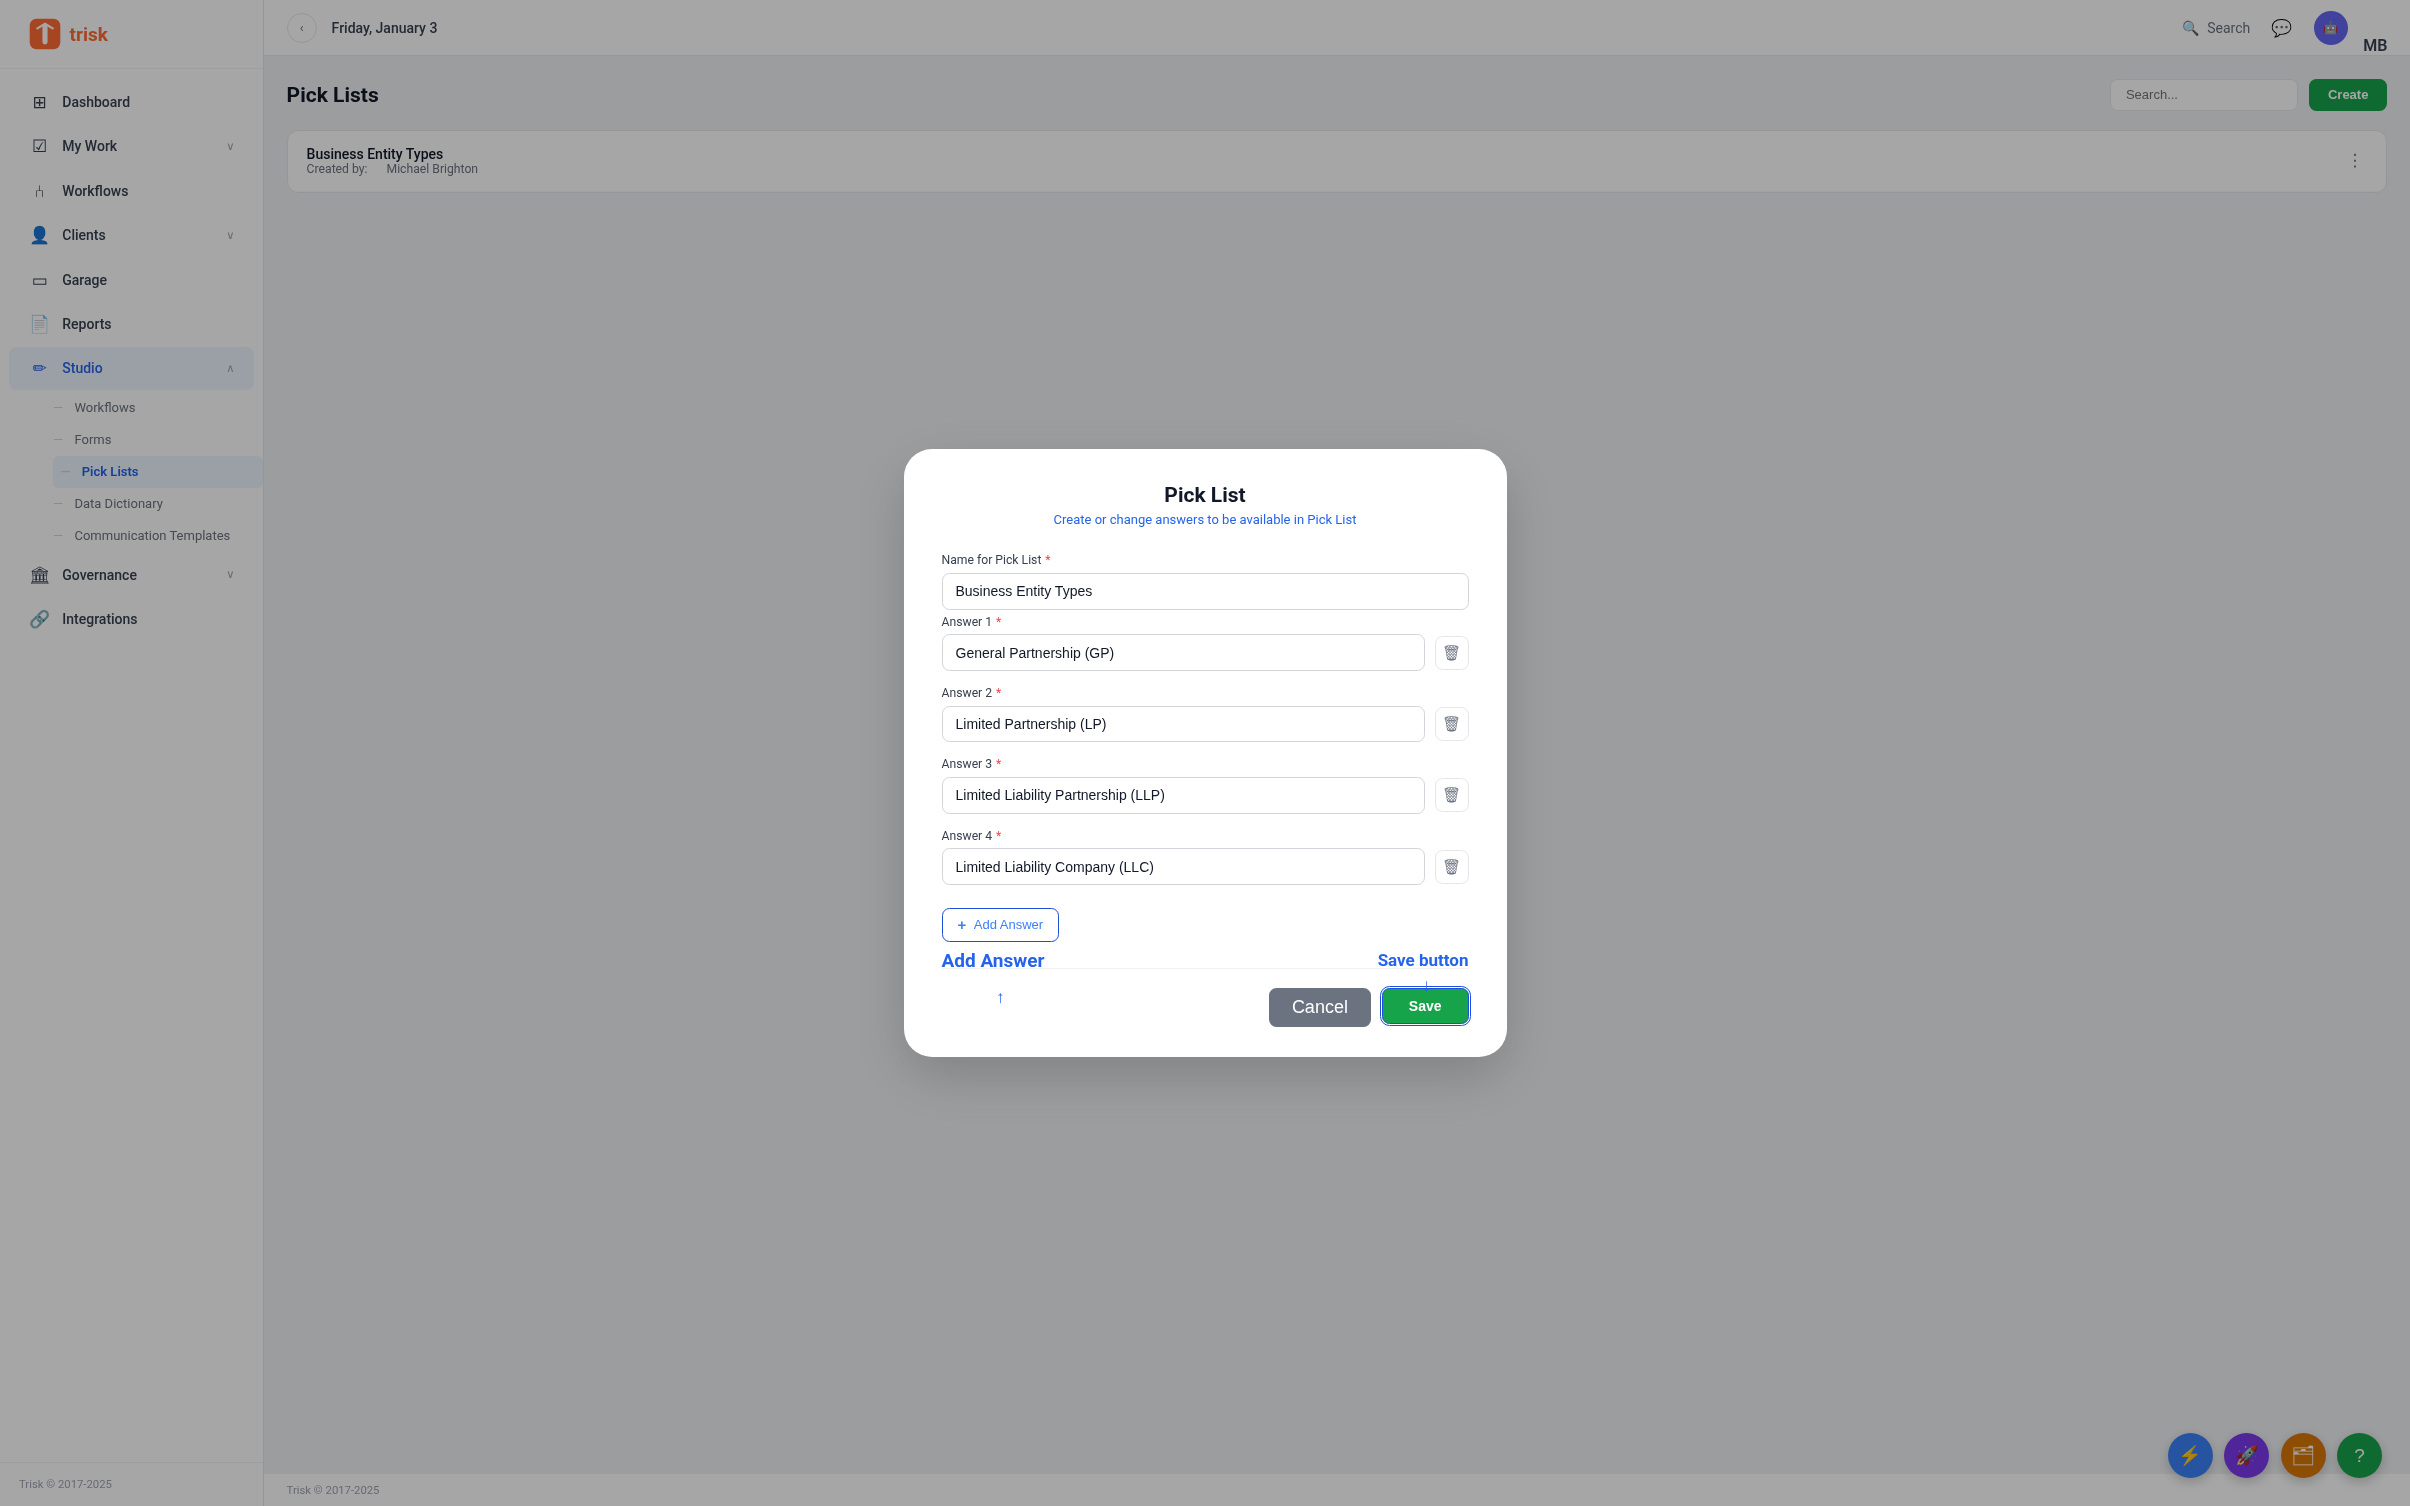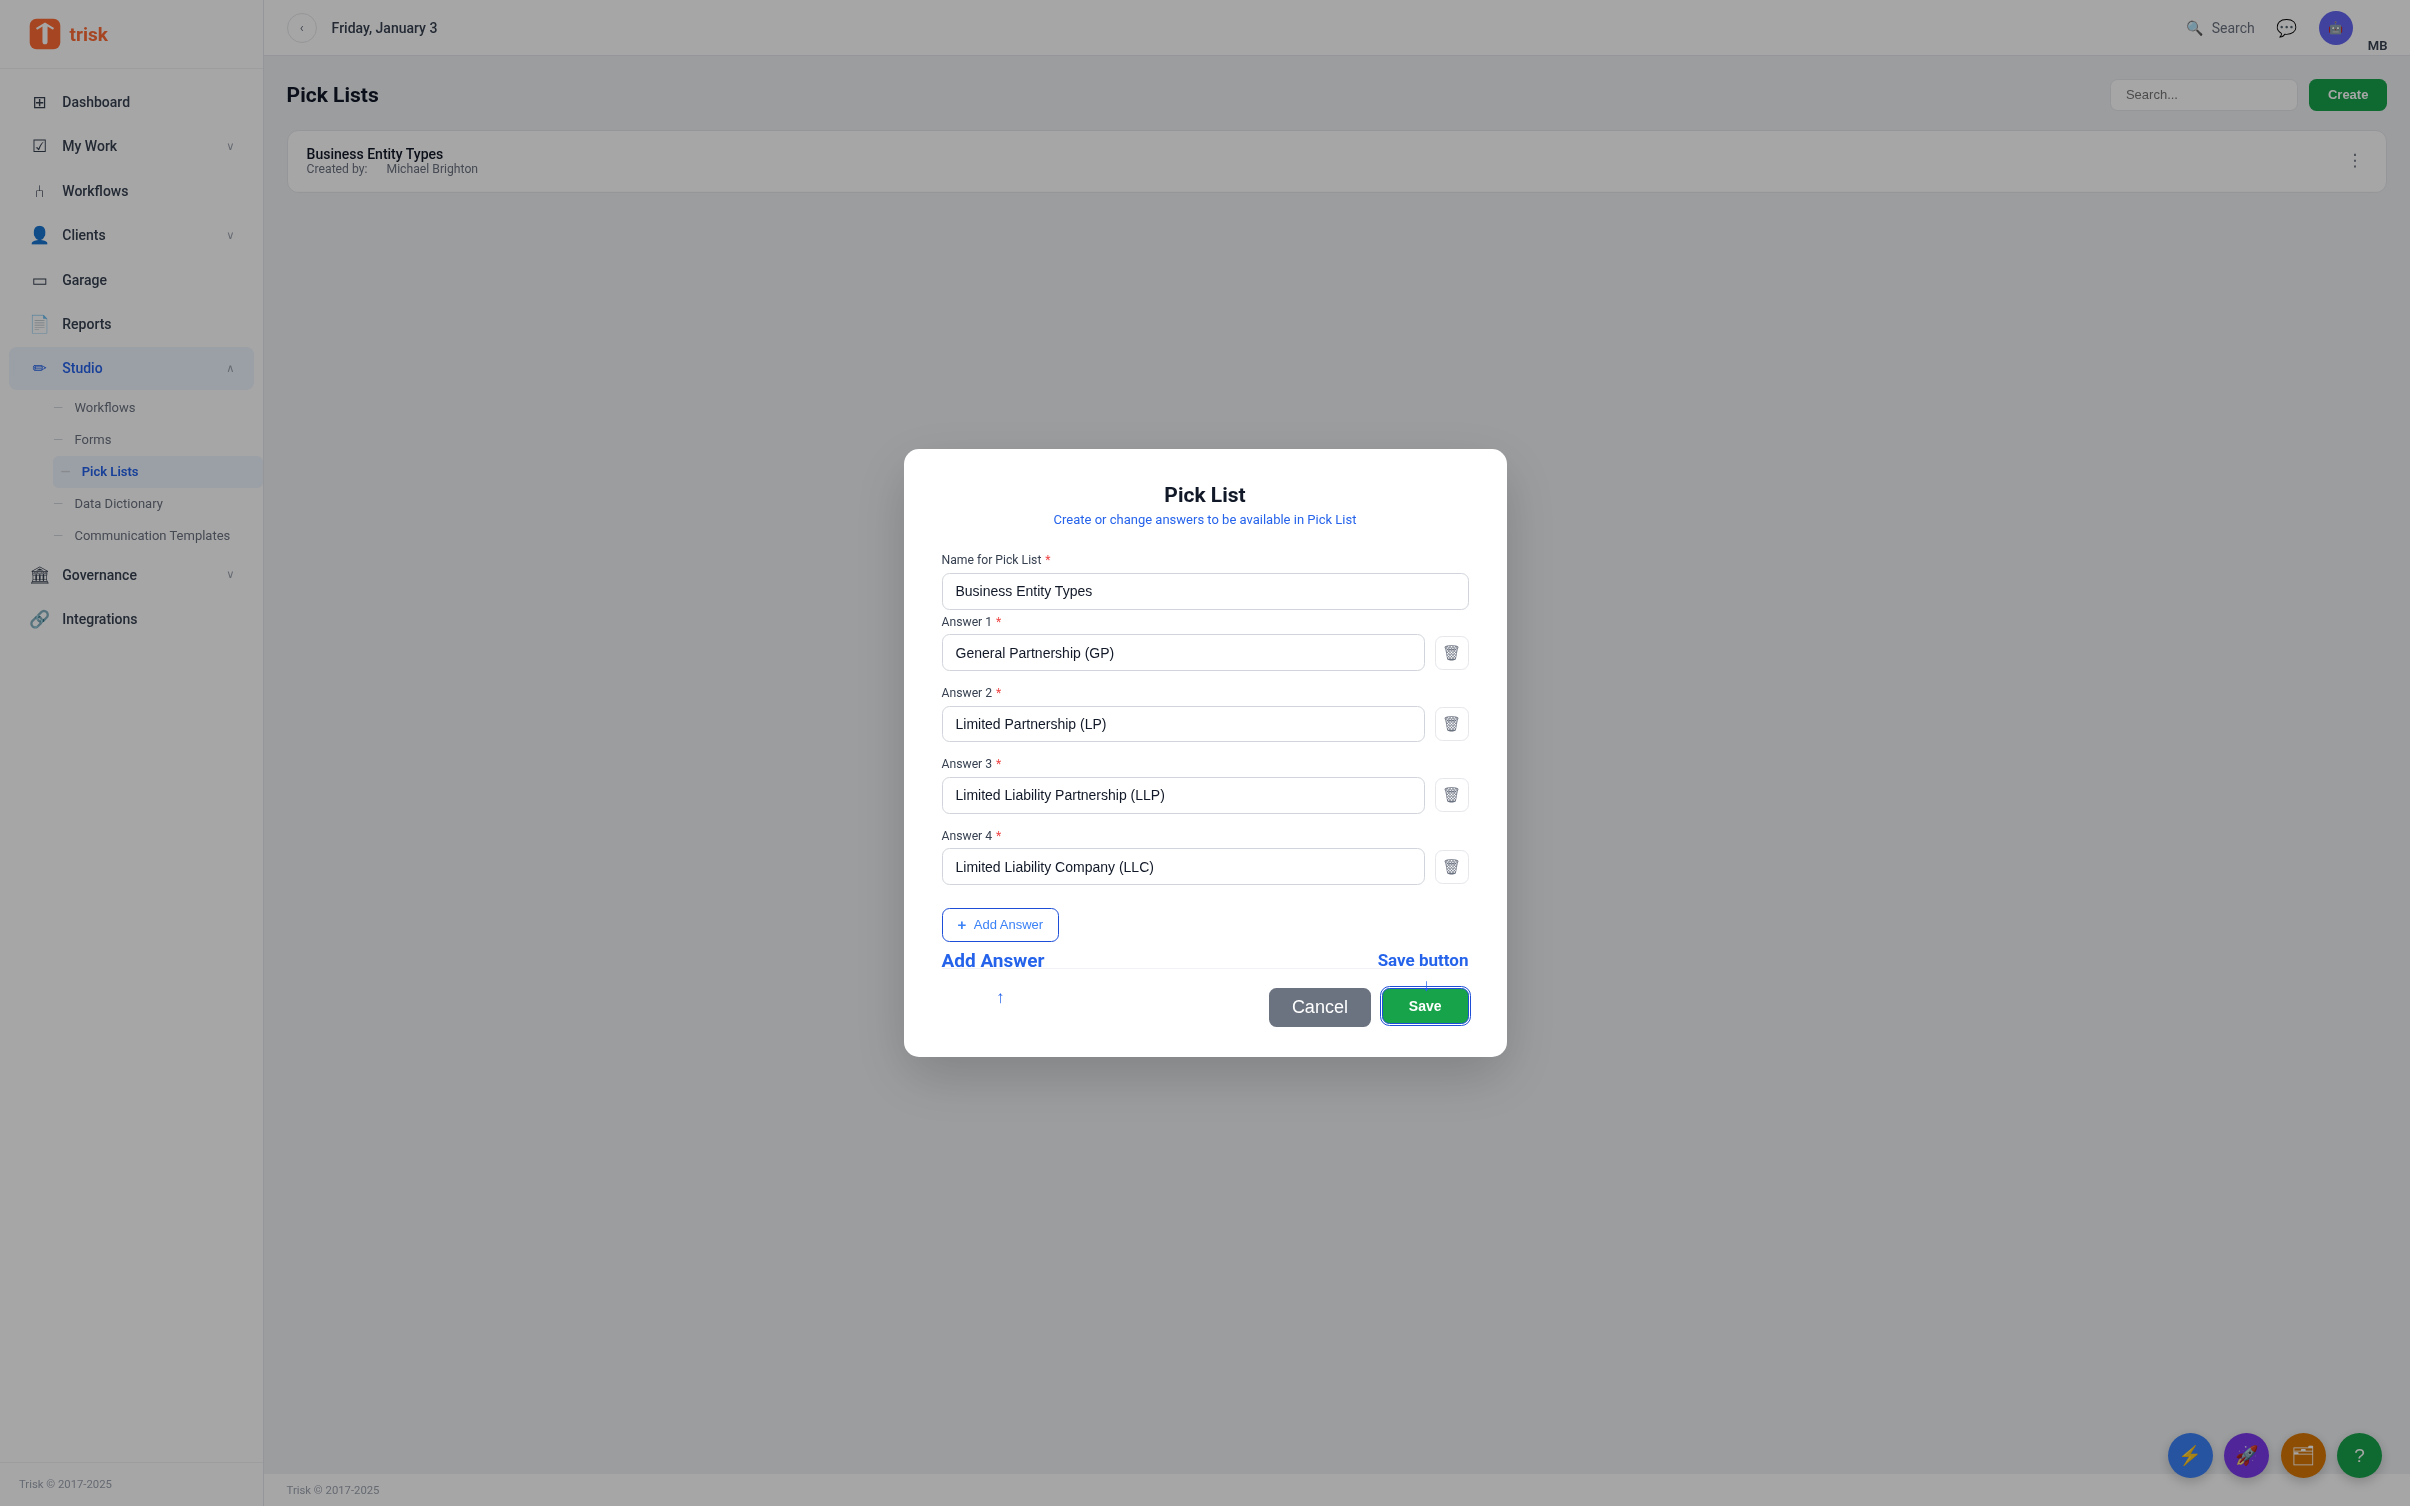--- a/index.html
+++ b/index.html
@@ -82,21 +82,21 @@
       font-size: 13px;
     }
     .topbar-date { color: #374151; font-size: 14px; font-weight: 500; }
     .topbar-spacer { flex: 1; }
     .topbar-search {
       display: flex; align-items: center; gap: 7.5px;
       color: #6b7280; font-size: 14px; cursor: pointer;
     }
     .topbar-icon { width: 34px; height: 34px; border-radius: 50%; display: flex; align-items: center; justify-content: center; cursor: pointer; color: #6b7280; font-size: 17px; }
     .topbar-avatar { width: 34px; height: 34px; border-radius: 50%; background: #6366f1; display: flex; align-items: center; justify-content: center; color: white; font-size: 12.2px; font-weight: 600; }
-    .topbar-initials { font-size: 13px; font-weight: 600; color: #374151; margin-top: 36px; }
+    .topbar-initials { font-size: 16px; font-weight: 600; color: #374151; margin-top: 36px; }
 
     
     .content-area {
       flex: 1;
       overflow-y: auto;
       padding: 22.6px;
       position: relative;
     }
     .page-header {
       display: flex;
@@ -151,21 +151,21 @@
       background: rgba(0,0,0,0.35);
       z-index: 100;
       display: flex;
       align-items: center;
       justify-content: center;
     }
 
     
     .modal {
       background: white;
-      border-radius: 15px;
+      border-radius: 28px;
       width: 603px;
       max-width: 95vw;
       padding: 34px 38px 30px;
       position: relative;
       z-index: 101;
       box-shadow: 0 19px 56px rgba(0,0,0,0.18);
     }
     .modal-title {
       text-align: center;
       font-size: 21px;

